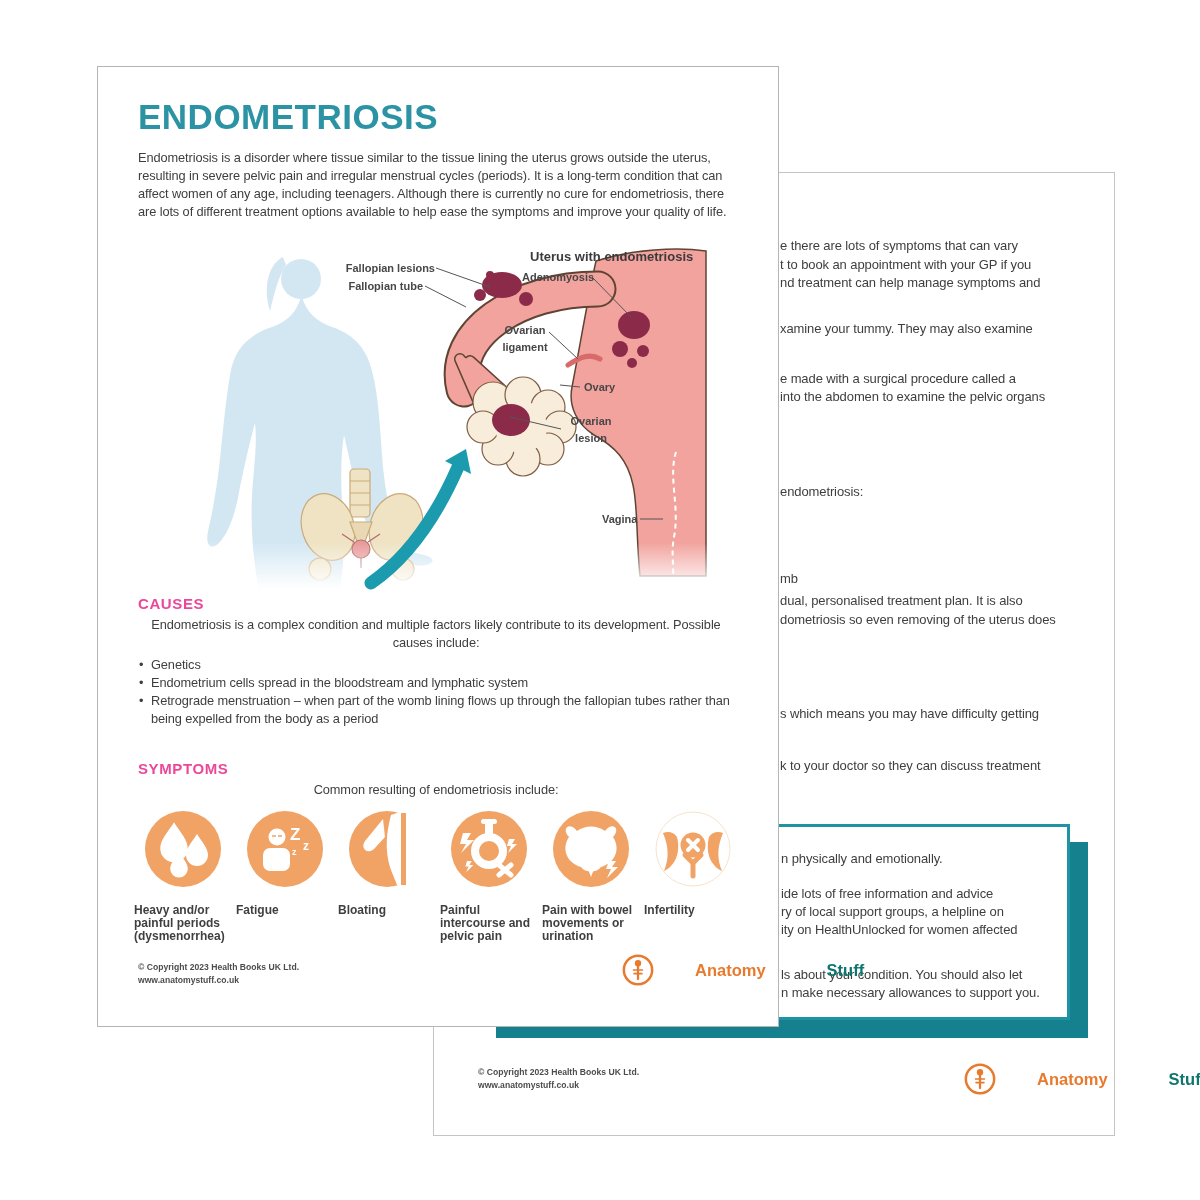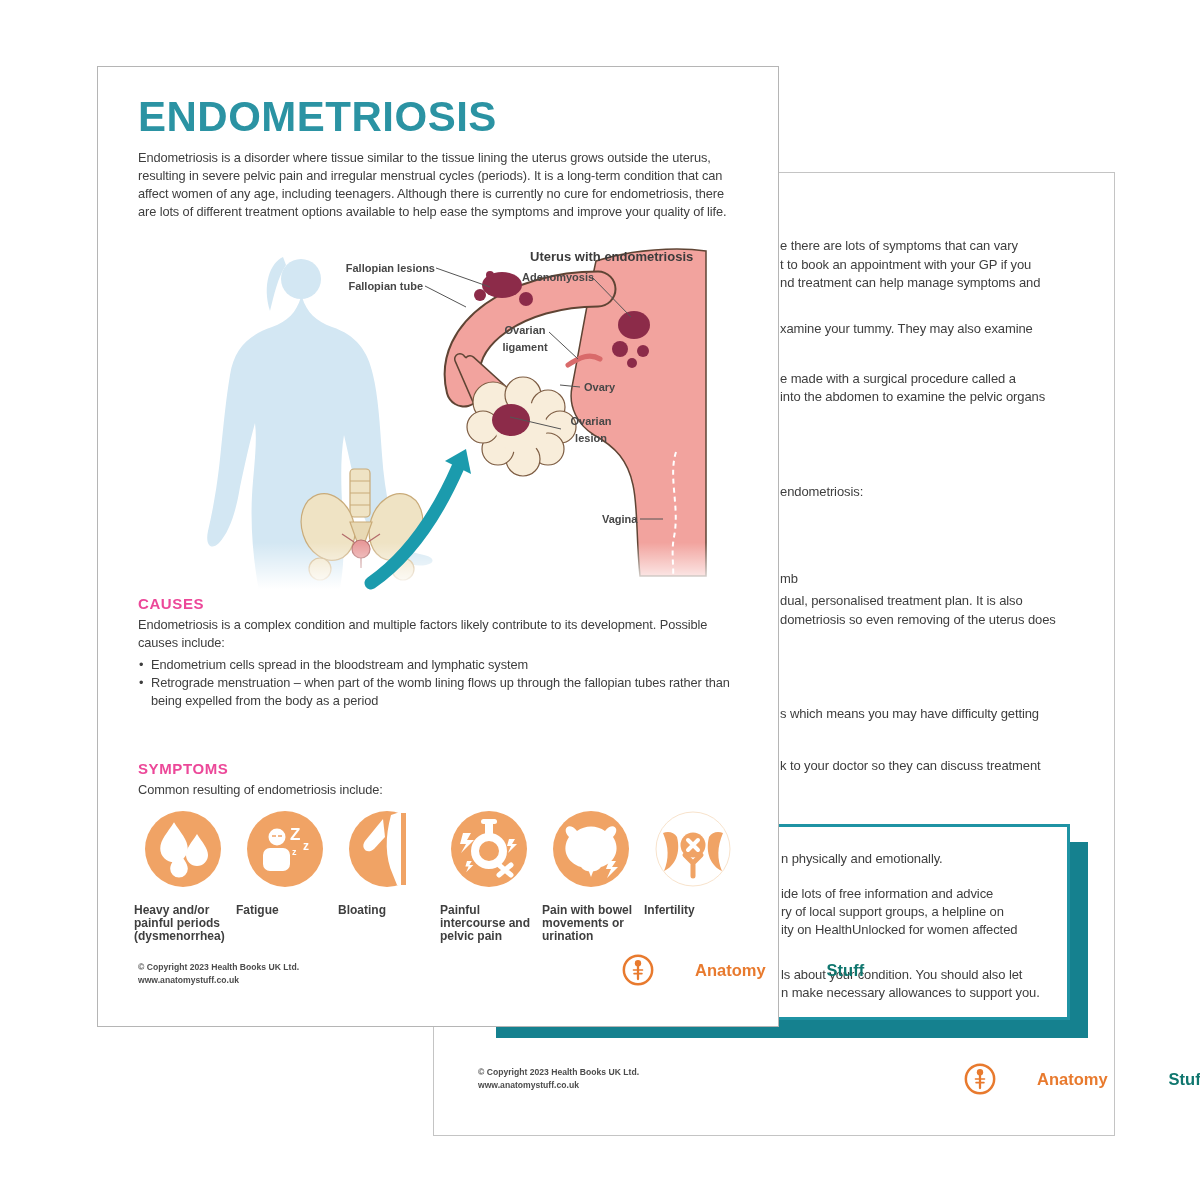--- a/index.html
+++ b/index.html
@@ -3,29 +3,29 @@
 <meta charset="utf-8">
 <style>
   html,body{margin:0;padding:0;background:#fff;}
   .canvas{position:relative;width:1200px;height:1200px;background:#fff;overflow:hidden;
           font-family:"Liberation Sans",sans-serif;color:#3e3e3e;}
   .page{position:absolute;background:#fff;}
   .back{left:433px;top:172px;width:680px;height:962px;border:1.5px solid #c4c4c4;z-index:1;}
   .front{left:97px;top:66px;width:680px;height:959px;border:1.5px solid #b5b5b5;z-index:2;}
 
   
-  .title{position:absolute;left:40px;top:30px;margin:0;font-size:42px;line-height:40px;
+  .title{position:absolute;left:40px;top:30px;margin:0;font-size:35px;line-height:40px;
          font-weight:700;letter-spacing:.5px;color:#2b93a3;}
   .intro{position:absolute;left:40px;top:82px;width:596px;margin:0;font-size:12.8px;
          line-height:18px;letter-spacing:-.1px;}
   .diagram{position:absolute;left:30px;top:170px;}
   .diagram text{font-family:"Liberation Sans",sans-serif;font-size:11px;font-weight:600;fill:#474747;}
   .diagram text.caption{font-size:13px;font-weight:700;fill:#3b3b3b;}
   .h2{position:absolute;left:40px;margin:0;font-size:15px;font-weight:700;letter-spacing:.6px;color:#ec4899;}
-  .bodytxt{position:absolute;left:40px;width:596px;margin:0;font-size:12.8px;line-height:18px;letter-spacing:-.1px;}
+  .bodytxt{position:absolute;left:40px;width:596px;margin:0;font-size:12.8px;line-height:18px;letter-spacing:-.1px;text-align:center;}
   .bullets{position:absolute;left:40px;top:589px;width:600px;margin:0;padding:0;list-style:none;
            font-size:12.8px;line-height:18px;letter-spacing:-.1px;}
   .bullets li{position:relative;padding-left:13px;}
   .bullets li::before{content:"\2022";position:absolute;left:1px;}
   .icons-row{position:absolute;left:34px;top:744px;width:612px;display:flex;}
   .icon-item{flex:1;display:flex;flex-direction:column;align-items:center;}
   .icon-item .glyph{width:76px;height:76px;}
   .icon-label{margin-top:17px;width:98px;font-size:12px;line-height:13px;
               font-weight:700;color:#3f3f3f;}
   .pagefooter{position:absolute;left:40px;top:894px;font-size:8.6px;line-height:13px;
@@ -197,20 +197,21 @@
       <text x="397" y="114" text-anchor="middle">ligament</text>
       <text x="456" y="154" text-anchor="start">Ovary</text>
       <text x="463" y="188" text-anchor="middle">Ovarian</text>
       <text x="463" y="205" text-anchor="middle">lesion</text>
       <text x="474" y="286" text-anchor="start">Vagina</text>
     </svg>
 
     <h2 class="h2" style="top:528px">CAUSES</h2>
     <p class="bodytxt" style="top:549px">Endometriosis is a complex condition and multiple factors likely contribute to its development. Possible causes include:</p>
     <ul class="bullets">
+      <li>Genetics</li>
       <li>Endometrium cells spread in the bloodstream and lymphatic system</li>
       <li>Retrograde menstruation – when part of the womb lining flows up through the fallopian tubes rather than being expelled from the body as a period</li>
     </ul>
 
     <h2 class="h2" style="top:693px">SYMPTOMS</h2>
     <p class="bodytxt" style="top:714px">Common resulting of endometriosis include:</p>
 
     <div class="icons-row">
       <div class="icon-item">
         <svg class="glyph" viewBox="-38 -38 76 76">

